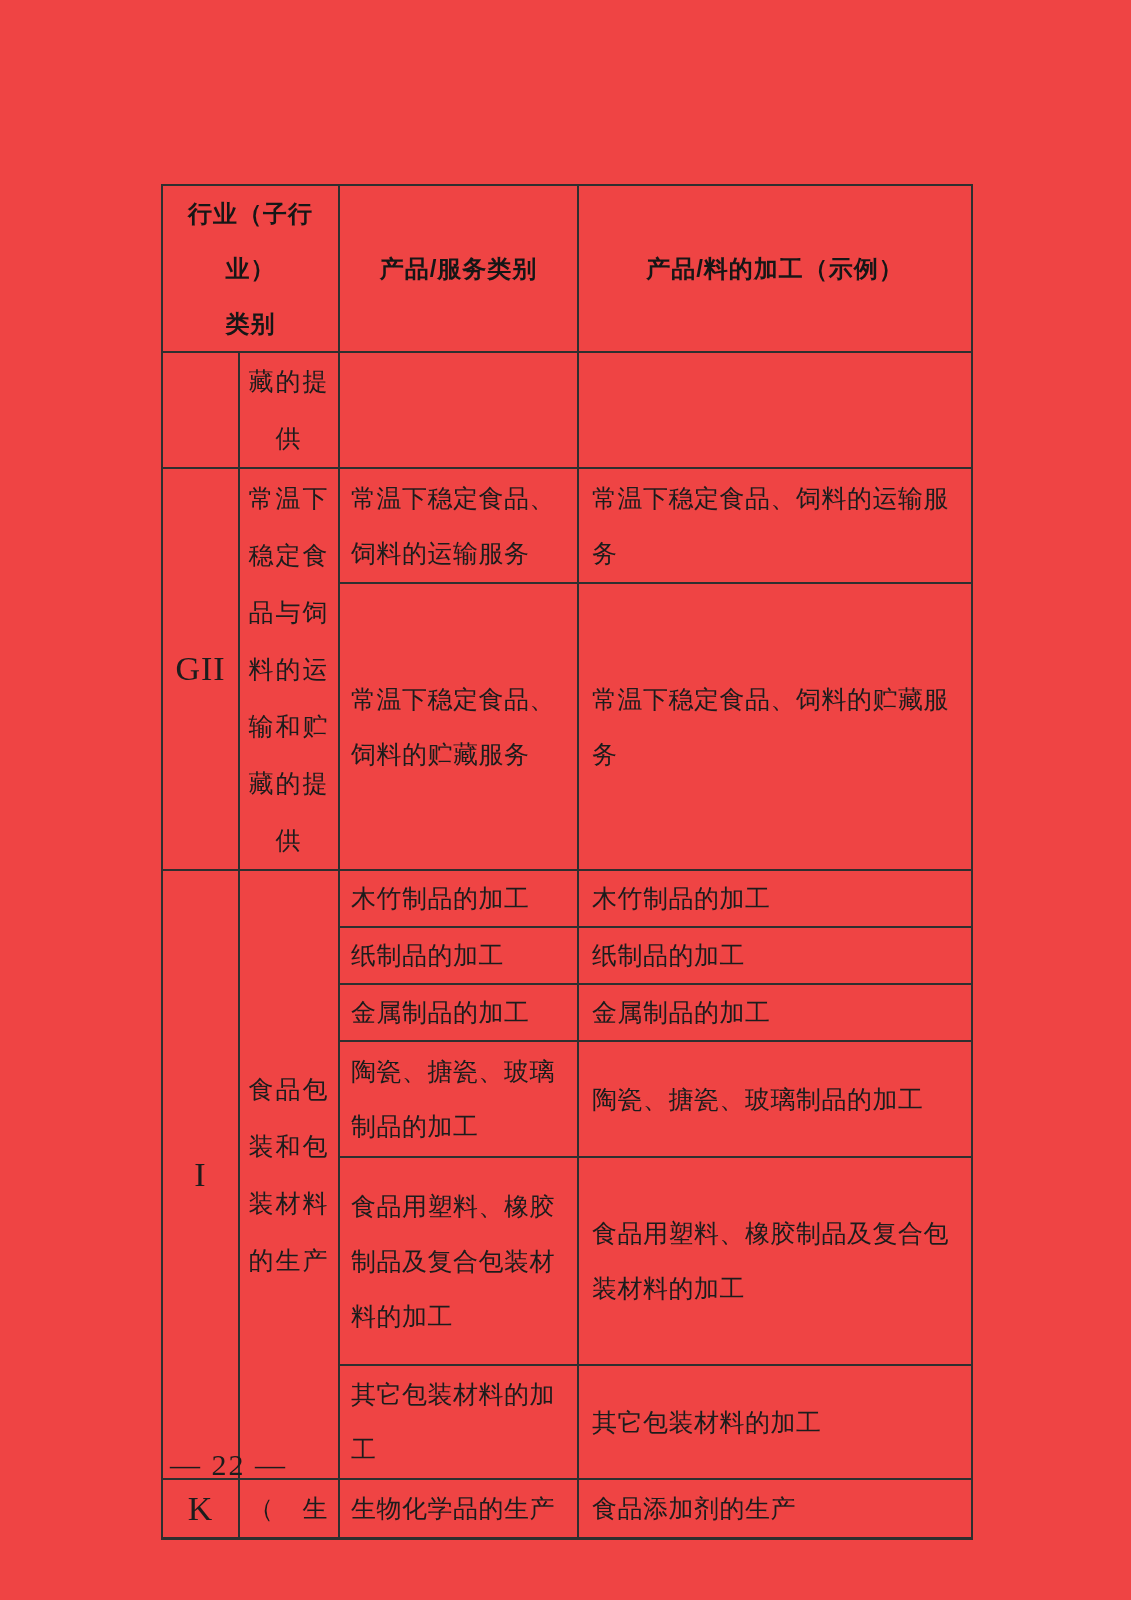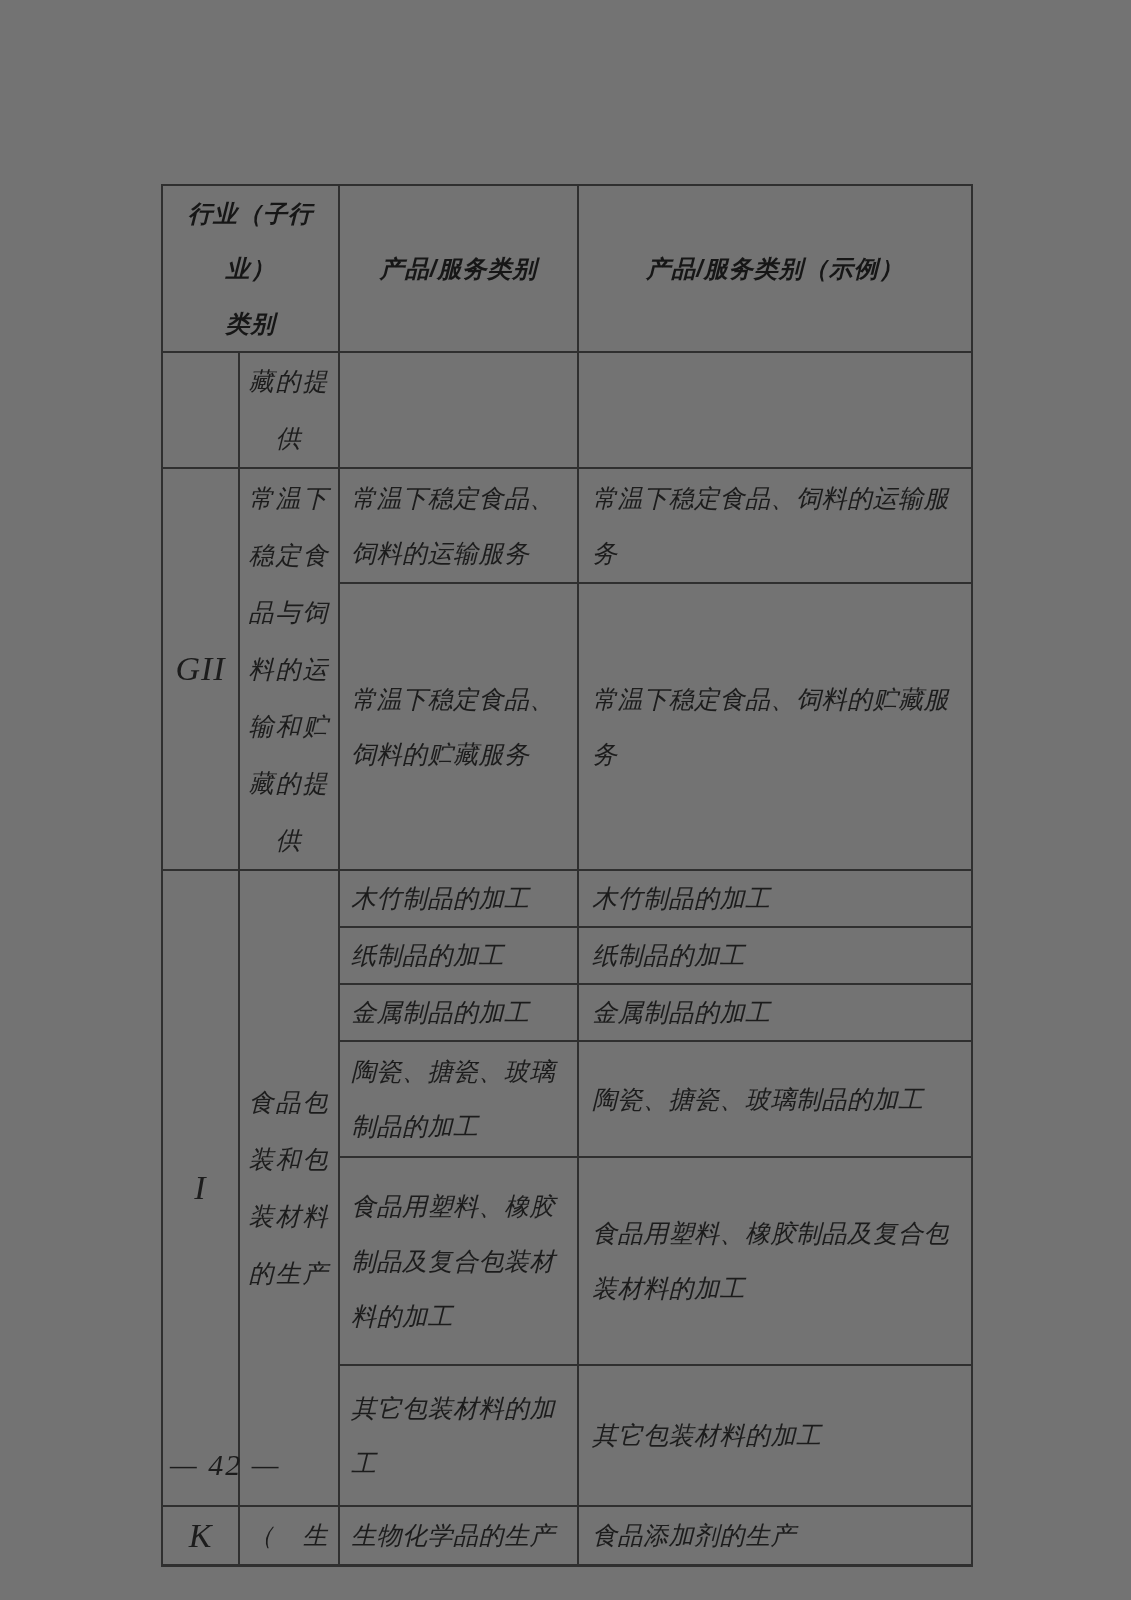--- a/index.html
+++ b/index.html
@@ -4,25 +4,24 @@
 <style>
   html, body {
     margin: 0;
     padding: 0;
     background: #ffffff;
   }
   .page {
     position: relative;
     width: 1131px;
     height: 1600px;
-    background: #737373;
+    background: #ef4444;
     overflow: hidden;
     font-family: "Liberation Serif", "DejaVu Serif", serif;
     color: #1c1c1c;
-    font-style: italic;
   }
   table.doc-table {
     position: absolute;
     left: 161px;
     top: 184px;
     width: 810px;
     table-layout: fixed;
     border-collapse: collapse;
     border: 2px solid #2f2f2f;
     border-bottom-width: 3px;
@@ -93,21 +92,21 @@
       <col style="width:100px">
       <col style="width:239px">
       <col style="width:394px">
     </colgroup>
 
     <tbody>
         <tr style="height:119px">
       <th class="hdr" colspan="2">行业（子行业）
 类别</th>
       <th class="hdr">产品/服务类别</th>
-      <th class="hdr">产品/服务类别（示例）</th>
+      <th class="hdr">产品/料的加工（示例）</th>
     </tr>
 
     <tr style="height:108px">
       <td class="letter-cell"></td>
       <td class="name-cell">藏的提
 供</td>
       <td class="c2"></td>
       <td class="c3"></td>
     </tr>
 
@@ -154,30 +153,30 @@
 制品的加工</td>
       <td class="c3">陶瓷、搪瓷、玻璃制品的加工</td>
     </tr>
     <tr style="height:208px">
       <td class="c2">食品用塑料、橡胶
 制品及复合包装材
 料的加工</td>
       <td class="c3">食品用塑料、橡胶制品及复合包
 装材料的加工</td>
     </tr>
-    <tr style="height:141px">
+    <tr style="height:114px">
       <td class="c2">其它包装材料的加
 工</td>
       <td class="c3">其它包装材料的加工</td>
     </tr>
 
     <tr style="height:57px">
       <td class="letter-cell">K</td>
       <td class="name-cell">（　生</td>
       <td class="c2">生物化学品的生产</td>
       <td class="c3">食品添加剂的生产</td>
     </tr>
   </tbody>
     </table>
 
-  <div class="footer-page-num">— 42 —</div>
+  <div class="footer-page-num">— 22 —</div>
 
 </div>
 
 </body></html>

